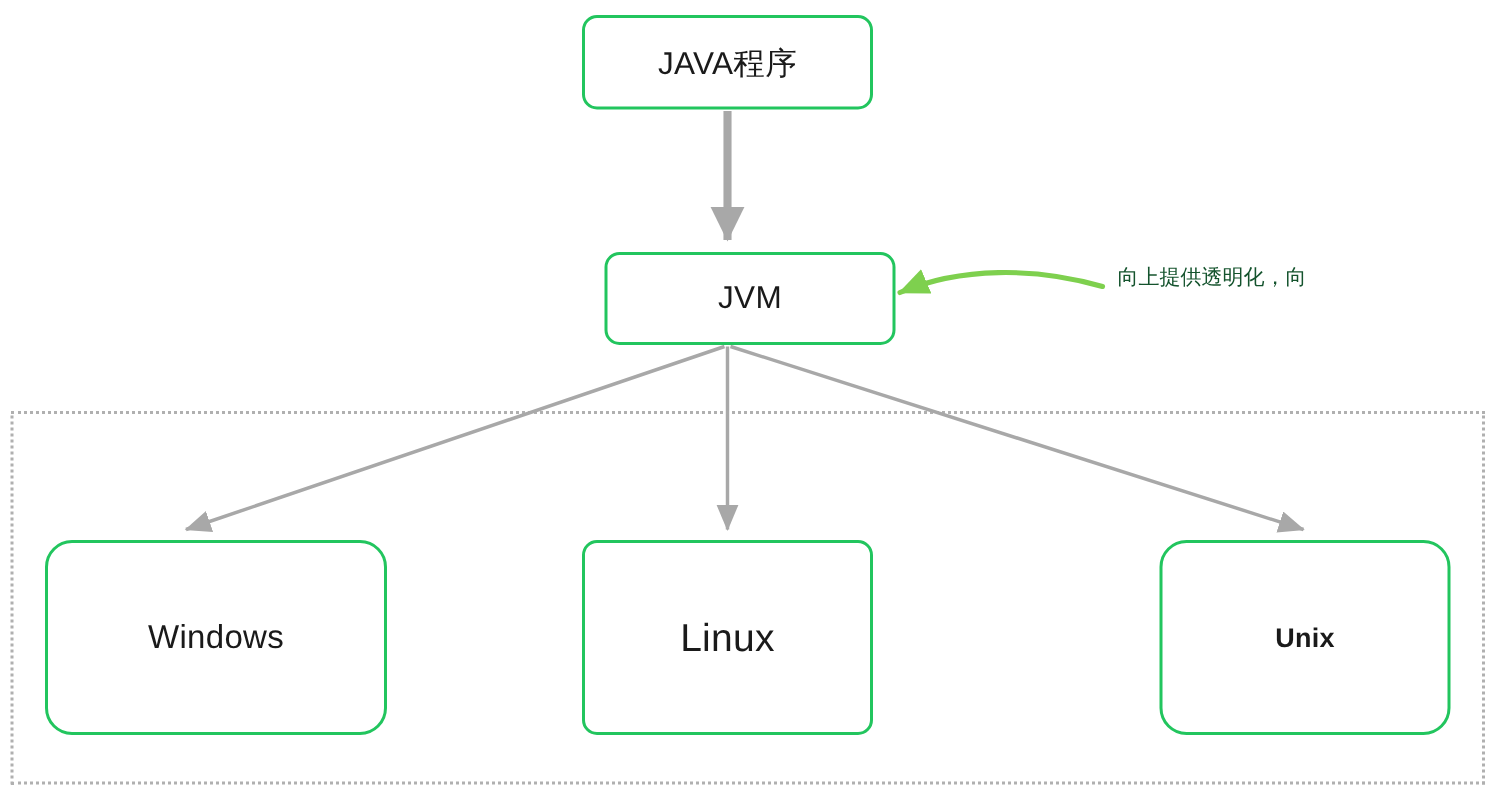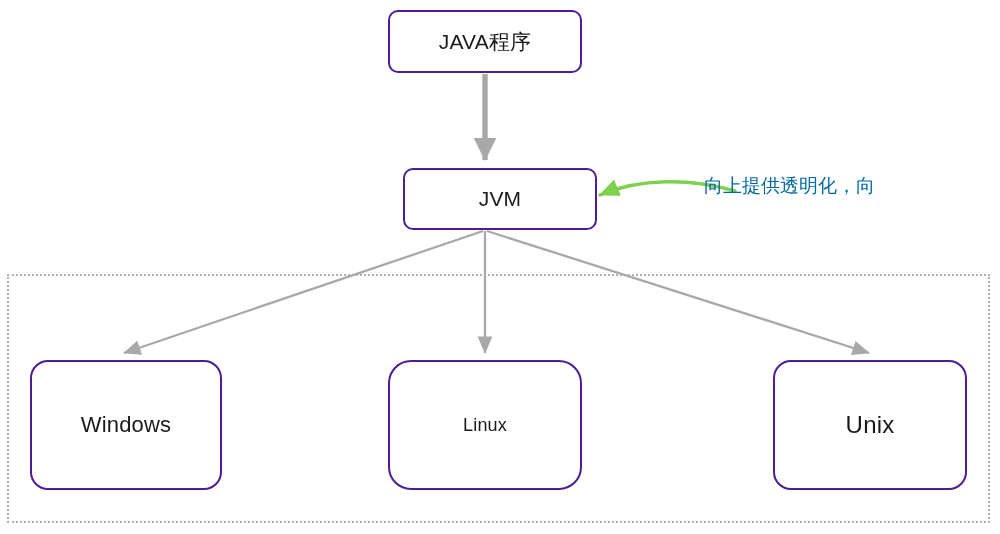--- a/index.html
+++ b/index.html
@@ -25,21 +25,21 @@
     width: 983px;
     height: 249px;
     border: 2px dotted #b0b0b0;
     box-sizing: border-box;
     background: transparent;
   }
   
   .node {
     position: absolute;
     box-sizing: border-box;
-    border: 2px solid #4c1d95;
+    border: 2px solid #22c55e;
     border-radius: 12px;
     background: #ffffff;
     display: flex;
     align-items: center;
     justify-content: center;
     color: #1a1a1a;
     font-weight: 400;
     letter-spacing: 0.2px;
   }
   .node-label {
@@ -59,58 +59,59 @@
     top: 168px;
     width: 194px;
     height: 62px;
     font-size: 21px;
     border-radius: 10px;
     margin-left: 15px;
   }
   #node-windows {
     left: 30px;
     top: 360px;
-    width: 192px;
+    width: 228px;
     height: 130px;
     font-size: 22px;
     border-radius: 18px;
   }
   #node-linux {
     left: 388px;
     top: 360px;
     width: 194px;
     height: 130px;
-    font-size: 18px;
-    border-radius: 23px;
+    font-size: 26px;
+    border-radius: 10px;
   }
   #node-unix {
     left: 773px;
     top: 360px;
     width: 194px;
     height: 130px;
-    font-size: 24px;
+    font-size: 18px;
     border-radius: 18px;
+    font-weight: bold;
   }
   
   #connectors {
     position: absolute;
     left: 0;
     top: 0;
     width: 1000px;
     height: 534px;
     pointer-events: none;
   }
   
   .annotation {
     position: absolute;
-    left: 704px;
+    left: 745px;
     top: 148px;
     width: 240px;
-    color: #0369a1;
-    font-size: 19px;
+    color: #14532d;
+    font-size: 14px;
     line-height: 25px;
     font-family: "DejaVu Sans", "Liberation Sans", sans-serif;
     white-space: pre-line;
   }
   .annotation .ann-line {
     display: block;
   }
 </style>
 </head>
 <body>

